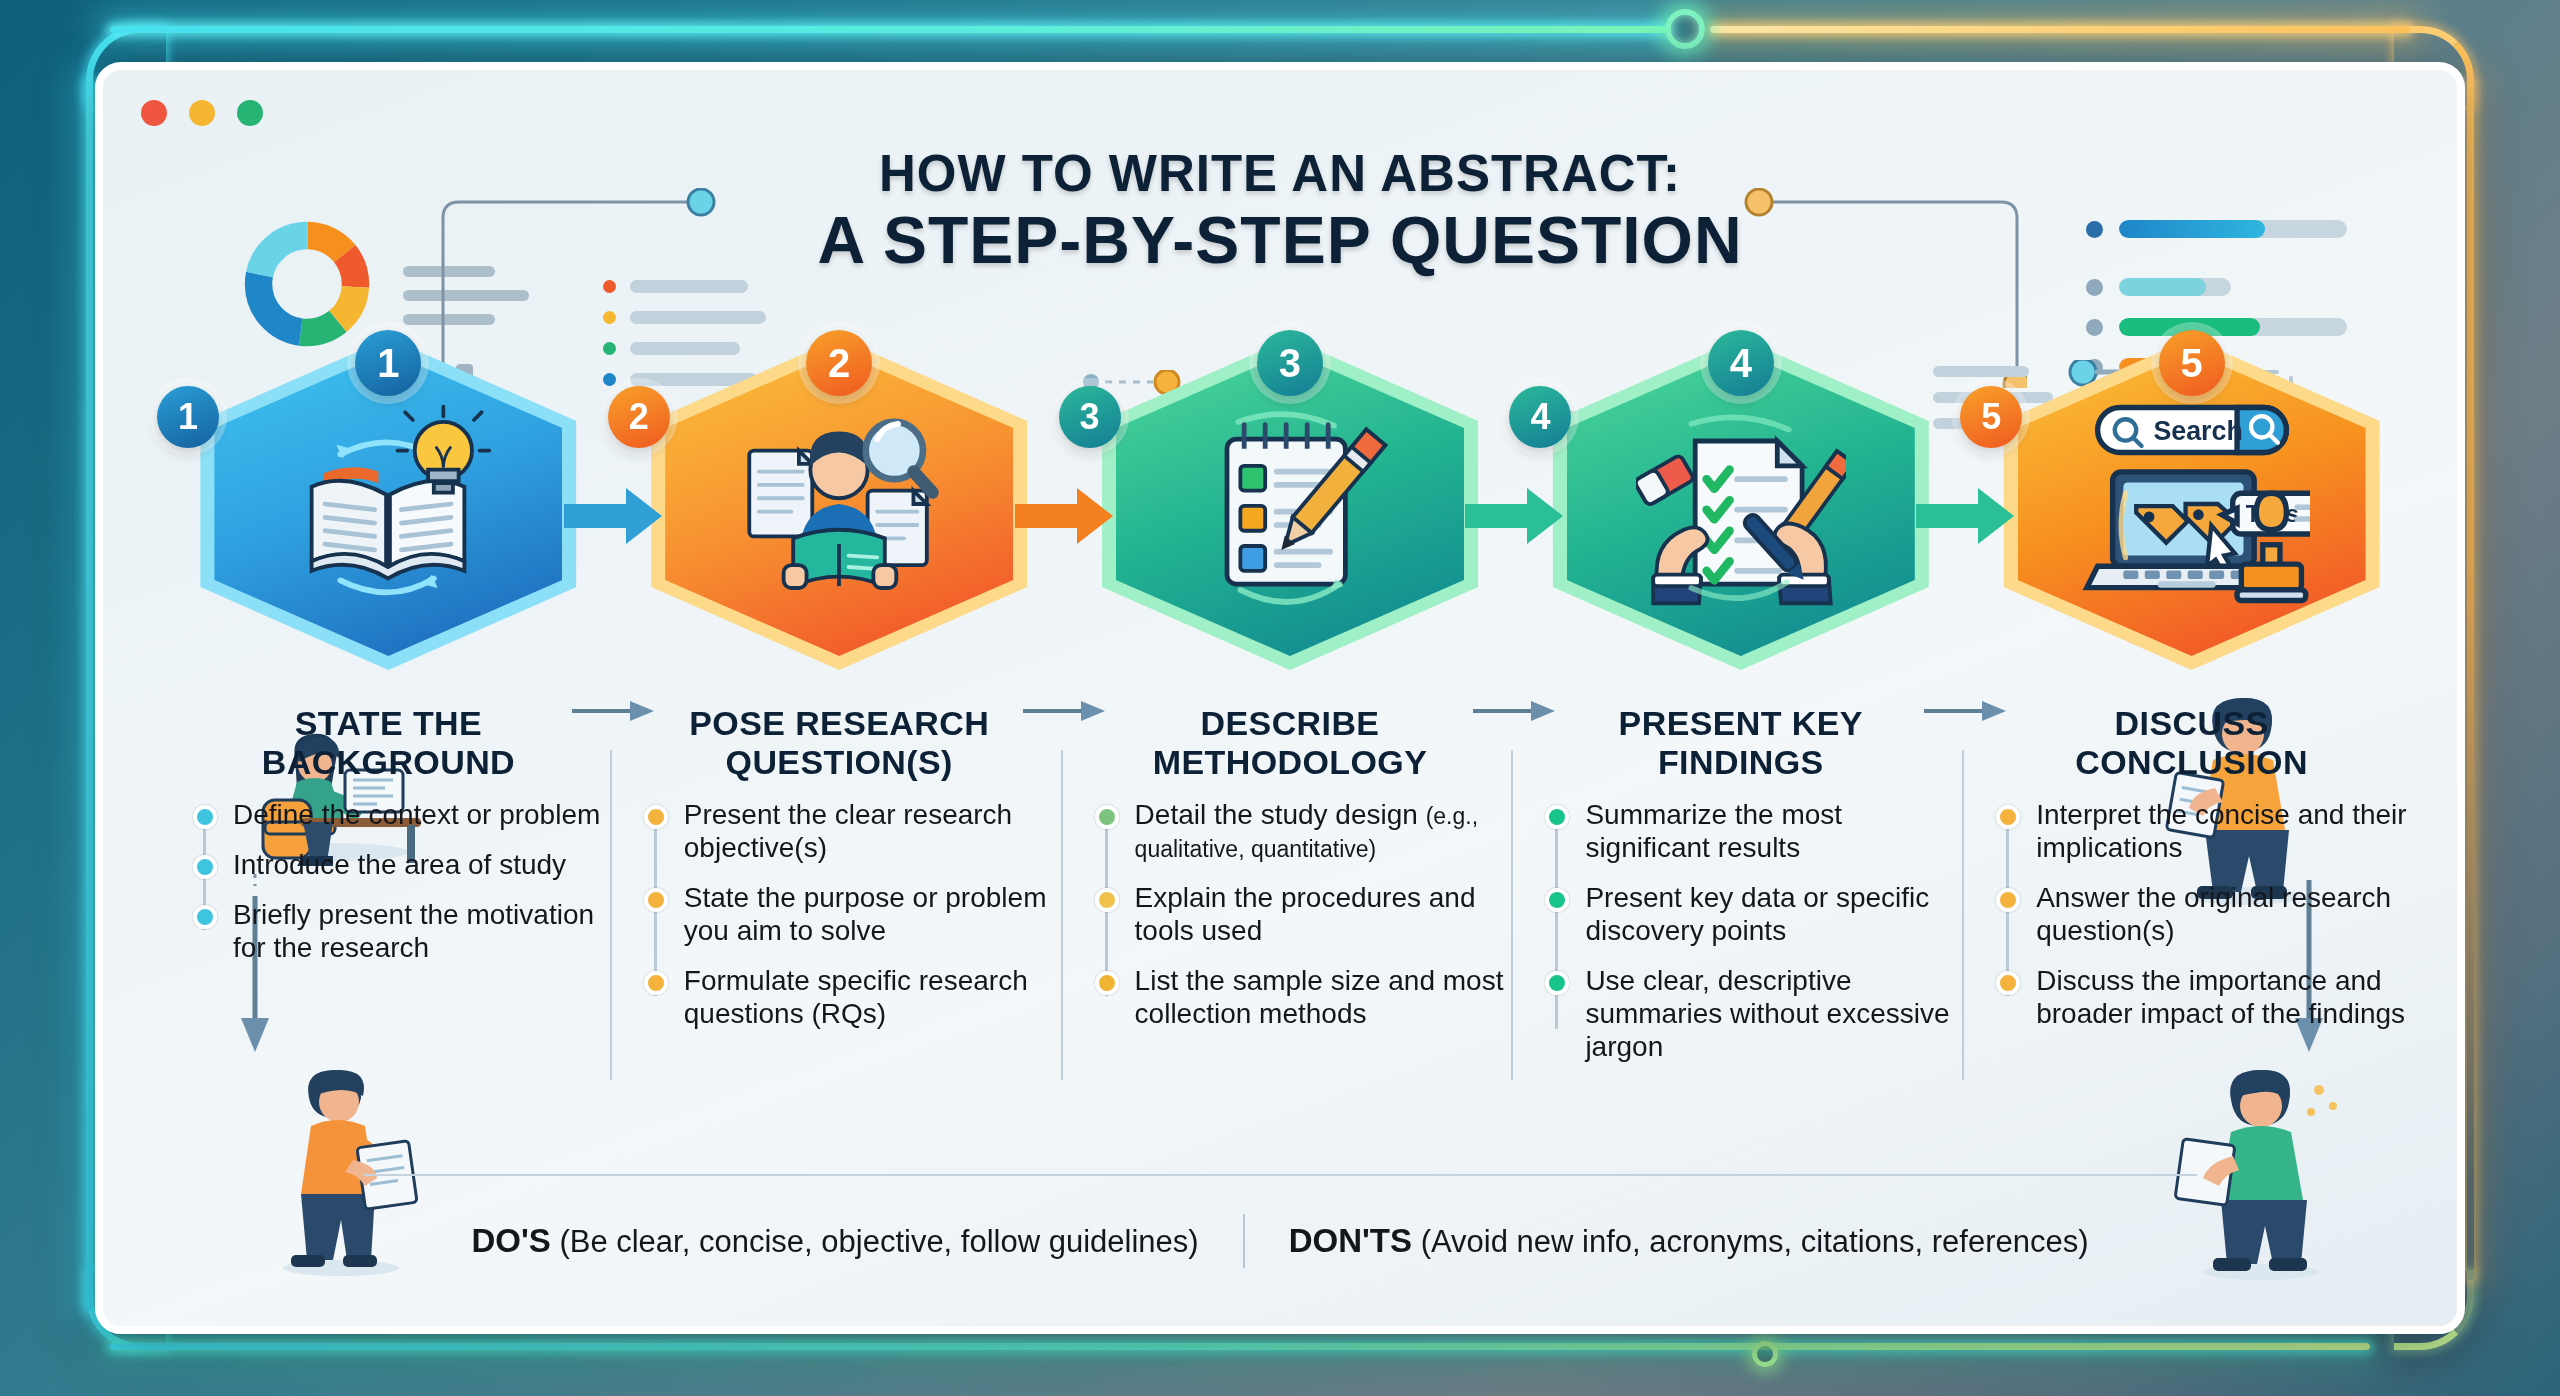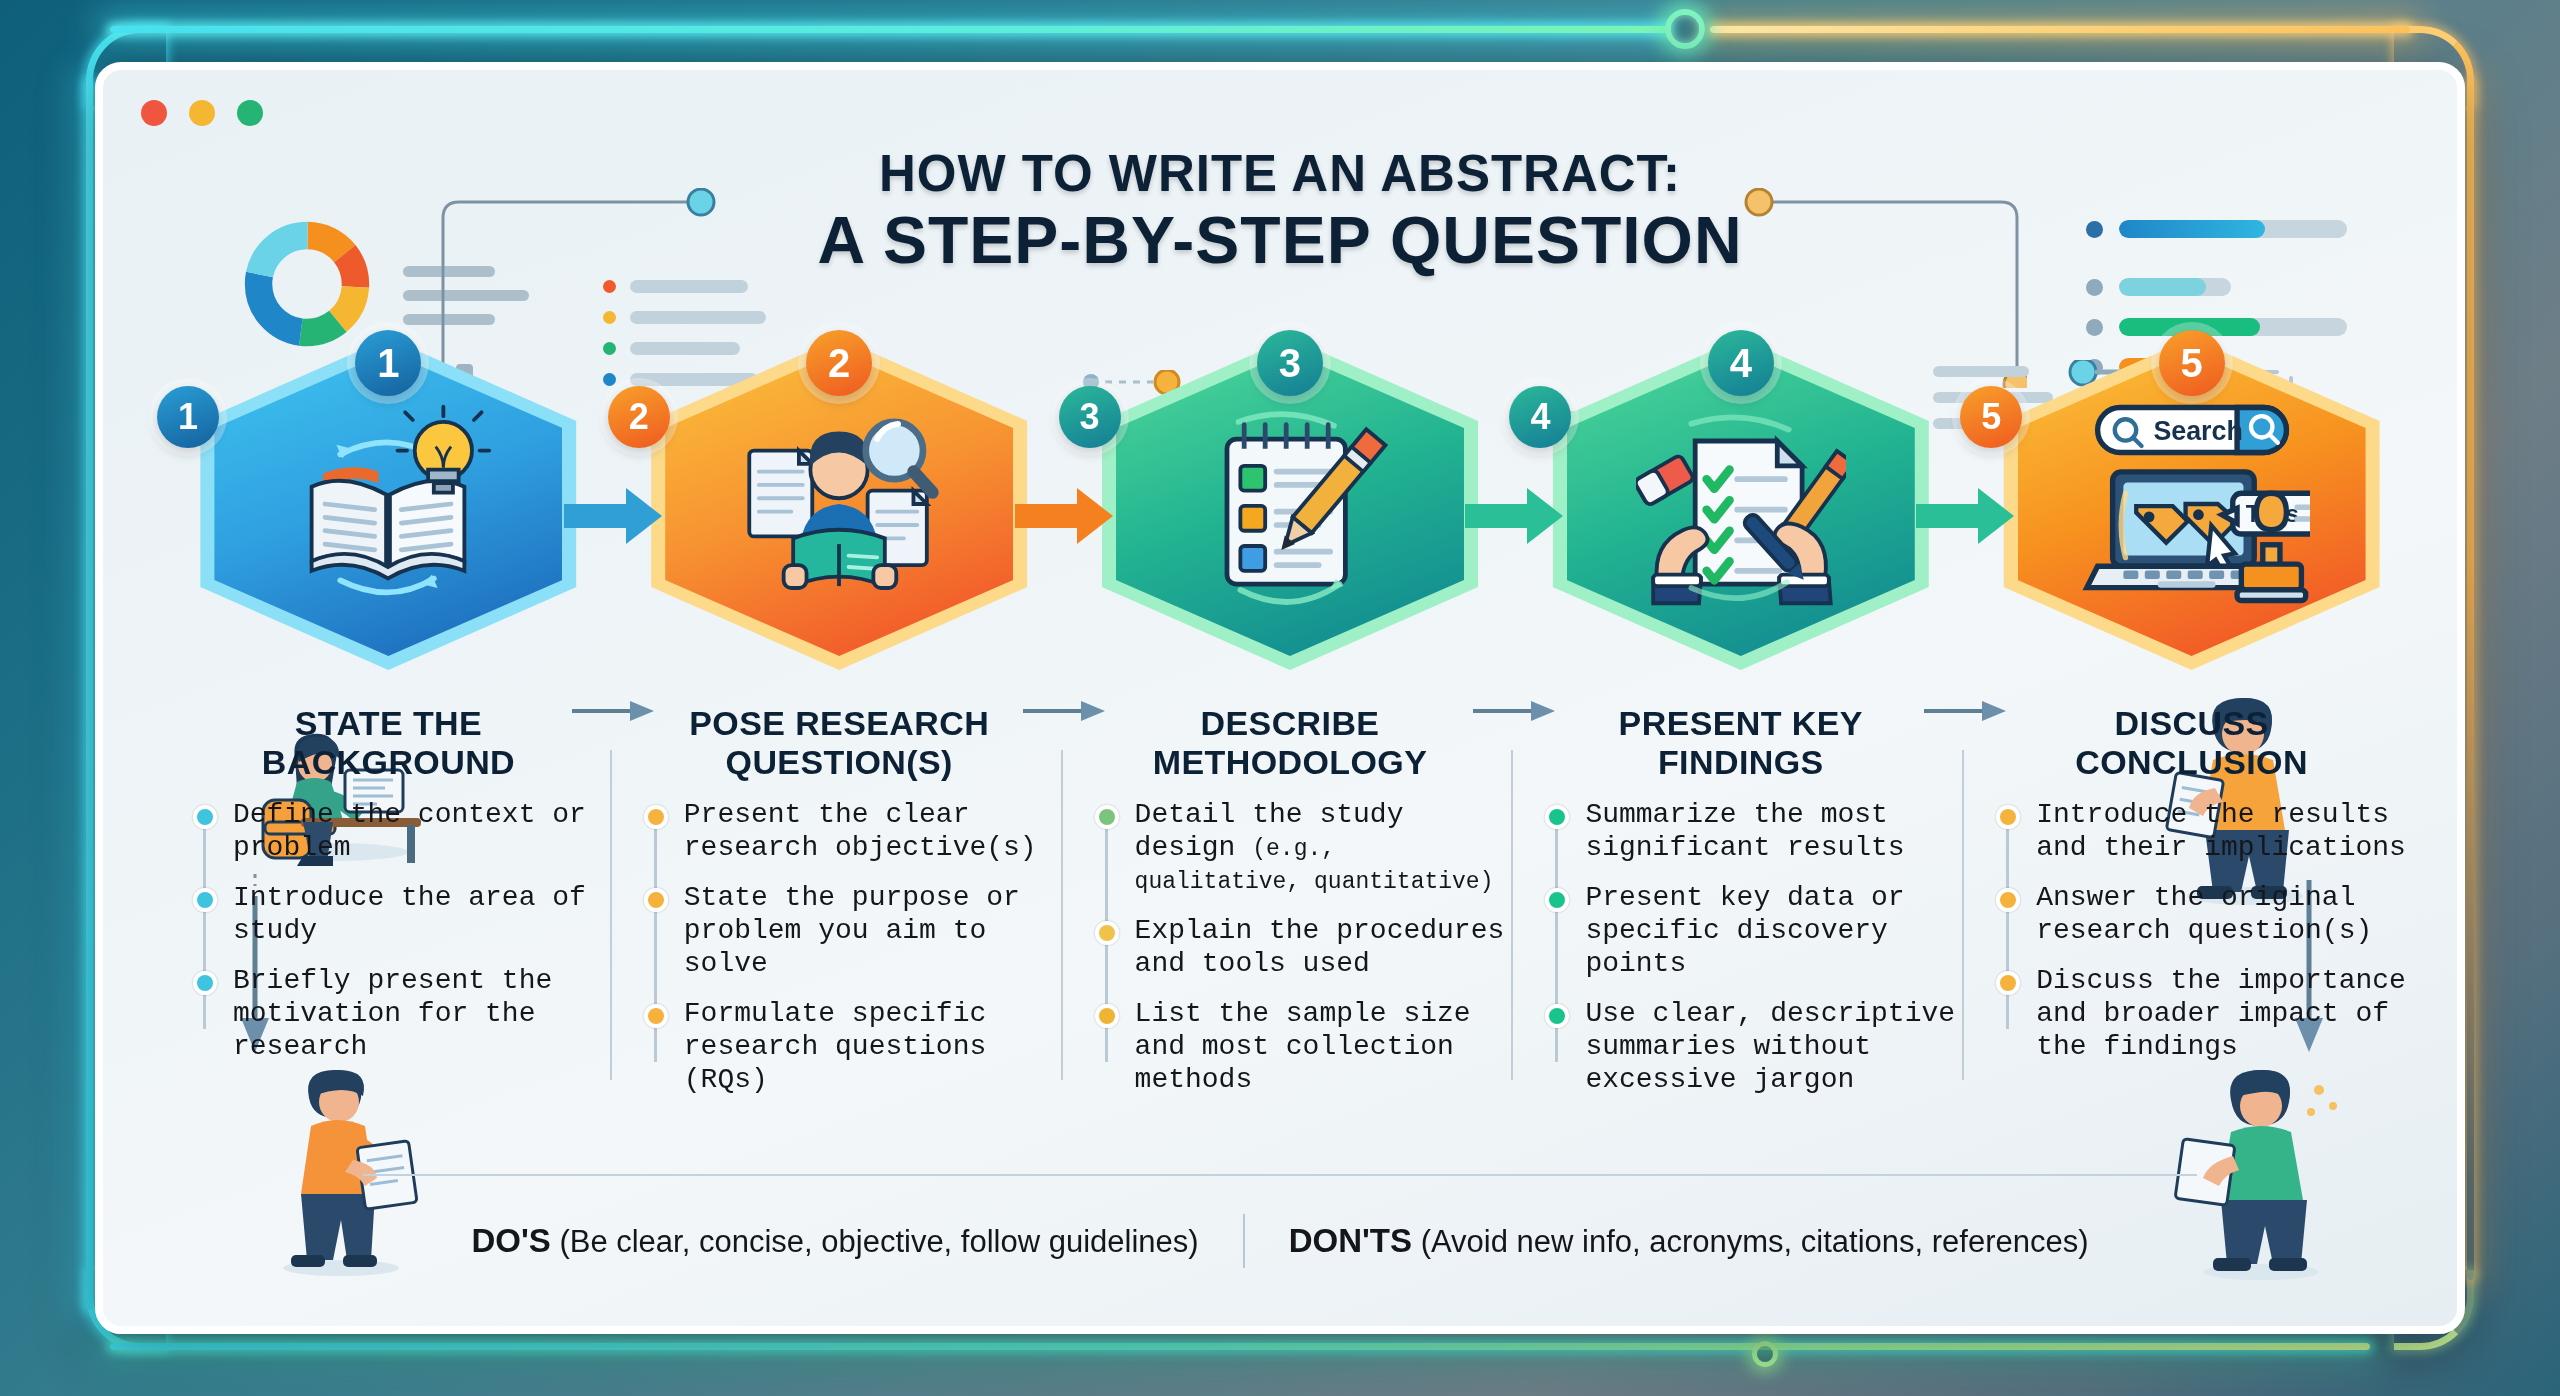--- a/index.html
+++ b/index.html
@@ -196,21 +196,21 @@
     position: absolute; top: 412px; left: -4px;
     width: 2px; height: 330px; background: #b7c7d4; opacity: .85;
   }
 
   .step-title {
     margin-top: 16px; text-align: center;
     color: #0d2136; font-weight: 800; font-size: 34px; line-height: 1.14;
     letter-spacing: .4px; padding: 0 14px;
   }
 
-  .bullets { margin-top: 16px; padding: 0 8px 0 30px; position: relative; font-family: Liberation Mono, monospace; }
+  .bullets { margin-top: 16px; padding: 0 8px 0 30px; position: relative; }
   .bullets .spine { position: absolute; left: 40px; top: 20px; bottom: 34px; width: 3px; background: #b9c9d6; }
   .bullet { position: relative; display: flex; gap: 16px; margin-bottom: 17px; }
   .bdot {
     flex: 0 0 auto; width: 24px; height: 24px; border-radius: 50%;
     margin-top: 7px; z-index: 2; border: 4px solid #fff;
     box-shadow: 0 0 0 1.5px rgba(0,0,0,.06);
   }
   .btext { font-size: 28px; line-height: 1.18; color: #14161c; font-weight: 400; }
   .btext .sub { font-size: 23px; }
 
@@ -796,21 +796,21 @@
           <div class="badge-left" style="background:linear-gradient(160deg,#f8a02a,#ef5a20)">5</div>
         </div>
         <div class="step-title">
           <span>DISCUSS</span><br>
           <span>CONCLUSION</span>
         </div>
         <div class="bullets">
           <div class="spine"></div>
           <div class="bullet">
               <span class="bdot" style="background:#f5b23d"></span>
-              <span class="btext">Introduce the results and their implications</span>
+              <span class="btext">Interpret the concise and their implications</span>
             </div>
           <div class="bullet">
               <span class="bdot" style="background:#f5b23d"></span>
               <span class="btext">Answer the original research question(s)</span>
             </div>
           <div class="bullet">
               <span class="bdot" style="background:#f5b23d"></span>
               <span class="btext">Discuss the importance and broader impact of the findings</span>
             </div>
         </div>

